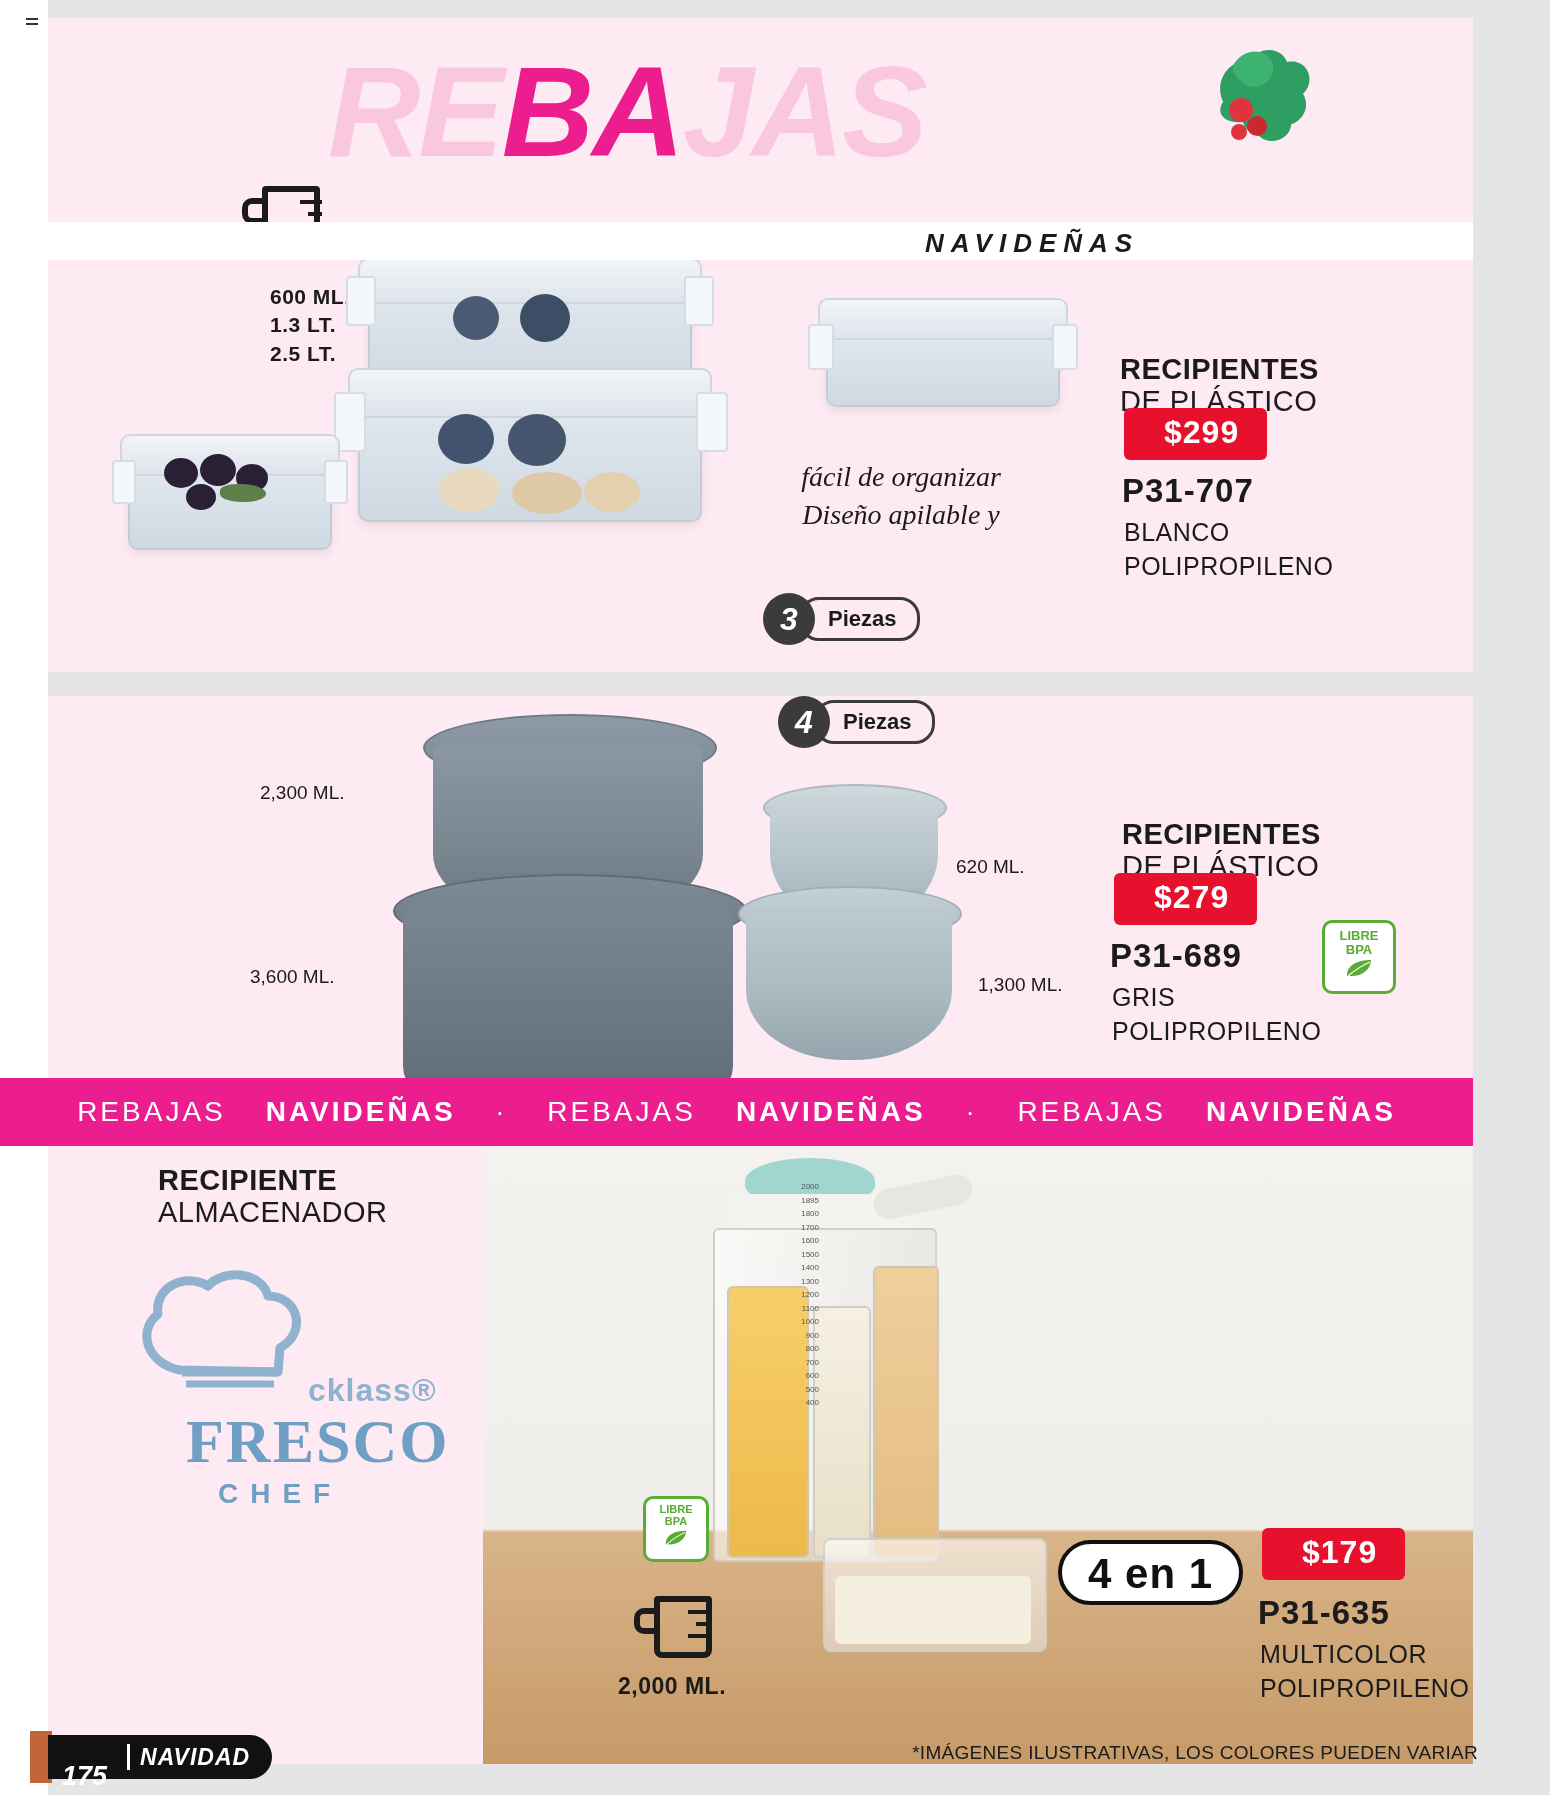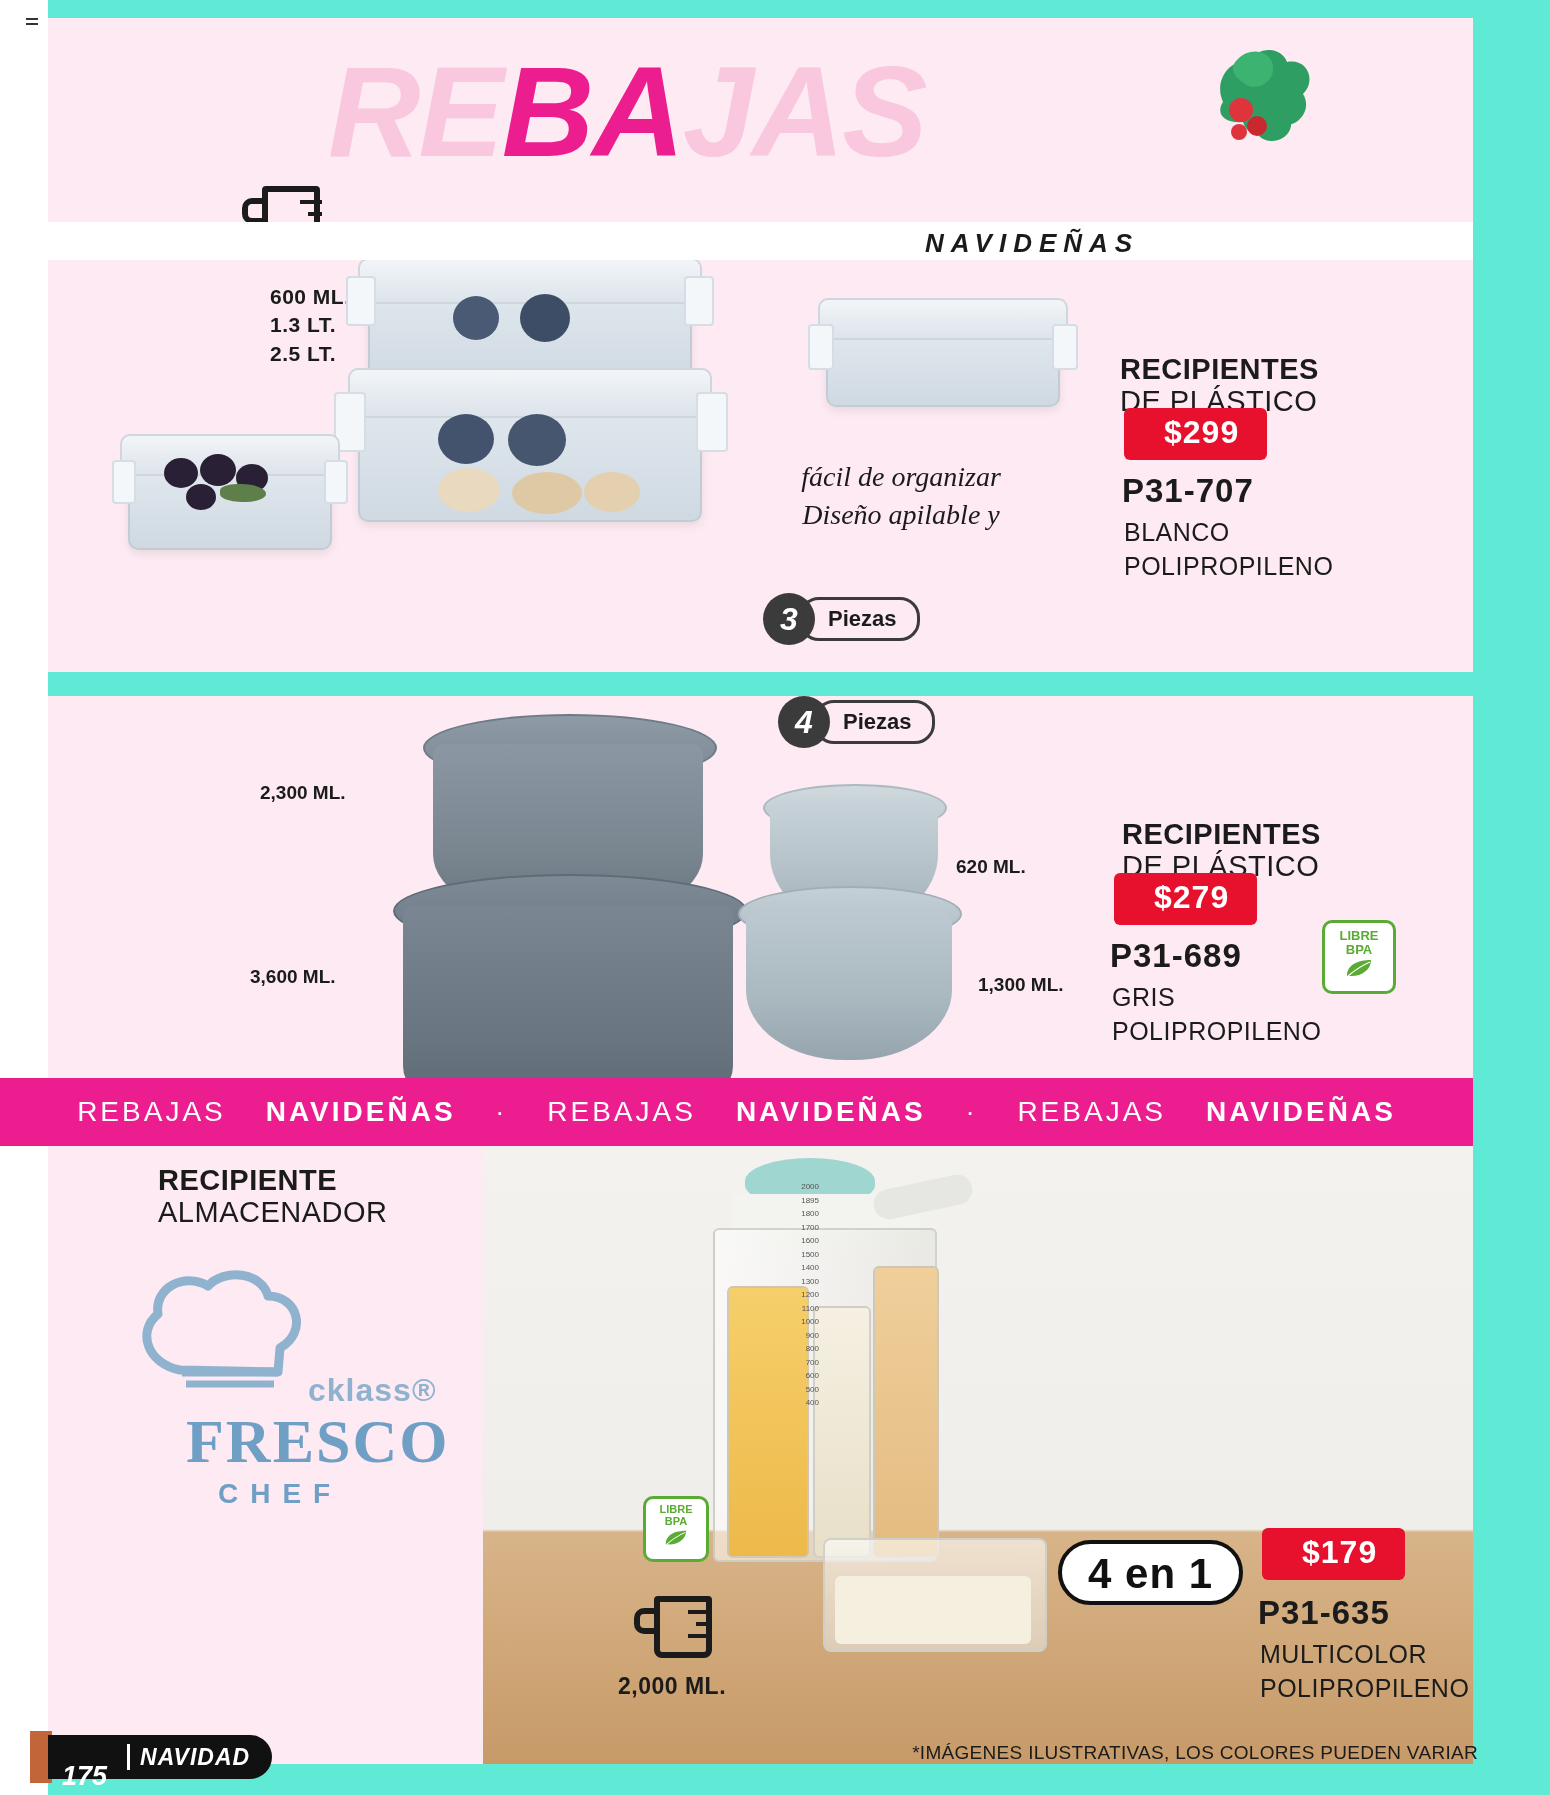--- a/index.html
+++ b/index.html
@@ -14,21 +14,21 @@
     font-family: "Liberation Sans", sans-serif;
     overflow: hidden;
   }
 
   
   .page {
     position: absolute;
     left: 0; top: 0;
     width: 1550px;
     height: 1795px;
-    background: #5eead4;
+    background: #e5e5e5;
   }
 
   .left-rail {
     position: absolute;
     left: 0; top: 0;
     width: 48px;
     height: 1795px;
     background: #ffffff;
   }
   .rail-mark {
@@ -273,21 +273,21 @@
     position: absolute;
     border-radius: 14px 14px 48% 48% / 10px 10px 70px 70px;
   }
   .bowl-lid {
     position: absolute;
     border-radius: 50%;
   }
   .measure-label {
     position: absolute;
     font-size: 19px;
-    font-weight: bold;
+    font-weight: normal;
     color: #1b1b1b;
   }
 
   
   .ribbon {
     position: absolute;
     left: 0;
     top: 1078px;
     width: 1473px;
     height: 68px;

